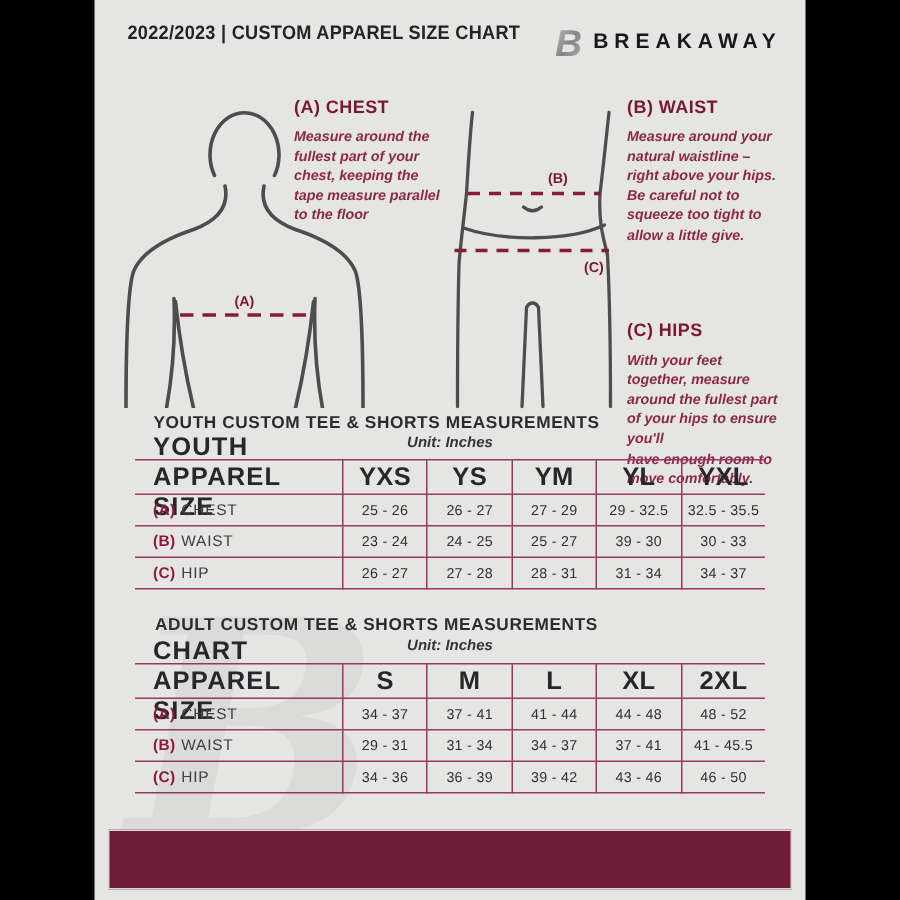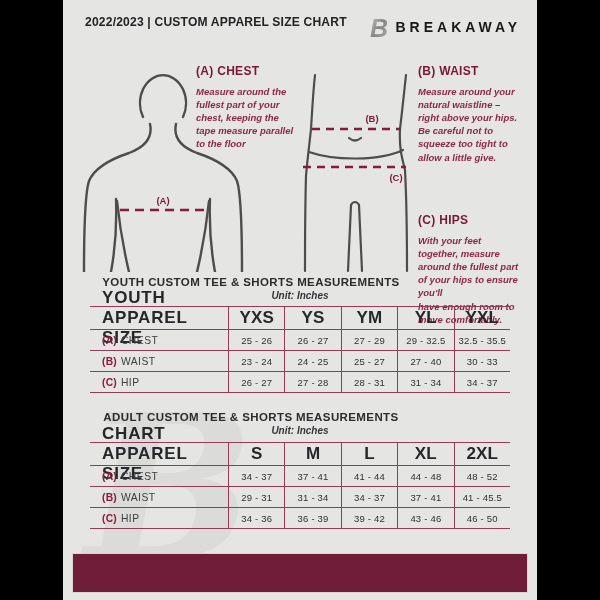--- a/index.html
+++ b/index.html
@@ -154,21 +154,21 @@
       <div>29 - 32.5</div>
       <div>32.5 - 35.5</div>
 
       <div class="lbl">
         <span class="rkey">(B)</span>
         <span class="rowlabel">WAIST</span>
       </div>
       <div>23 - 24</div>
       <div>24 - 25</div>
       <div>25 - 27</div>
-      <div>27 - 40</div>
+      <div>39 - 30</div>
       <div>30 - 33</div>
 
       <div class="lbl">
         <span class="rkey">(C)</span>
         <span class="rowlabel">HIP</span>
       </div>
       <div>26 - 27</div>
       <div>27 - 28</div>
       <div>28 - 31</div>
       <div>31 - 34</div>

